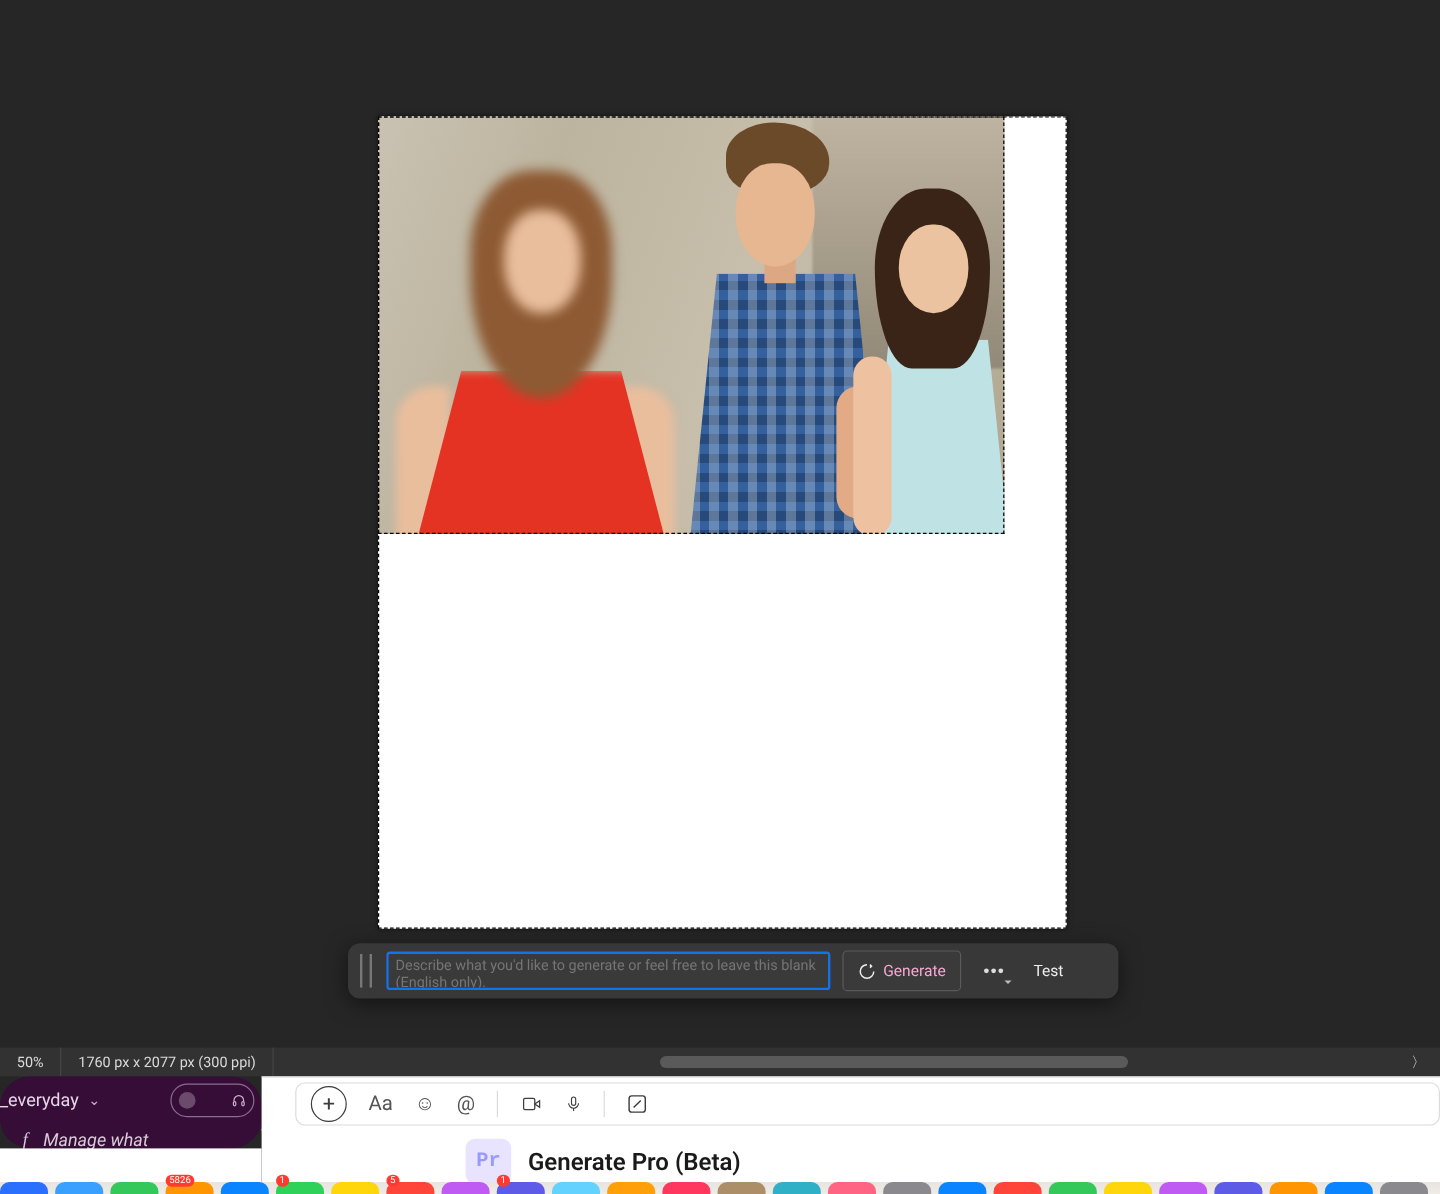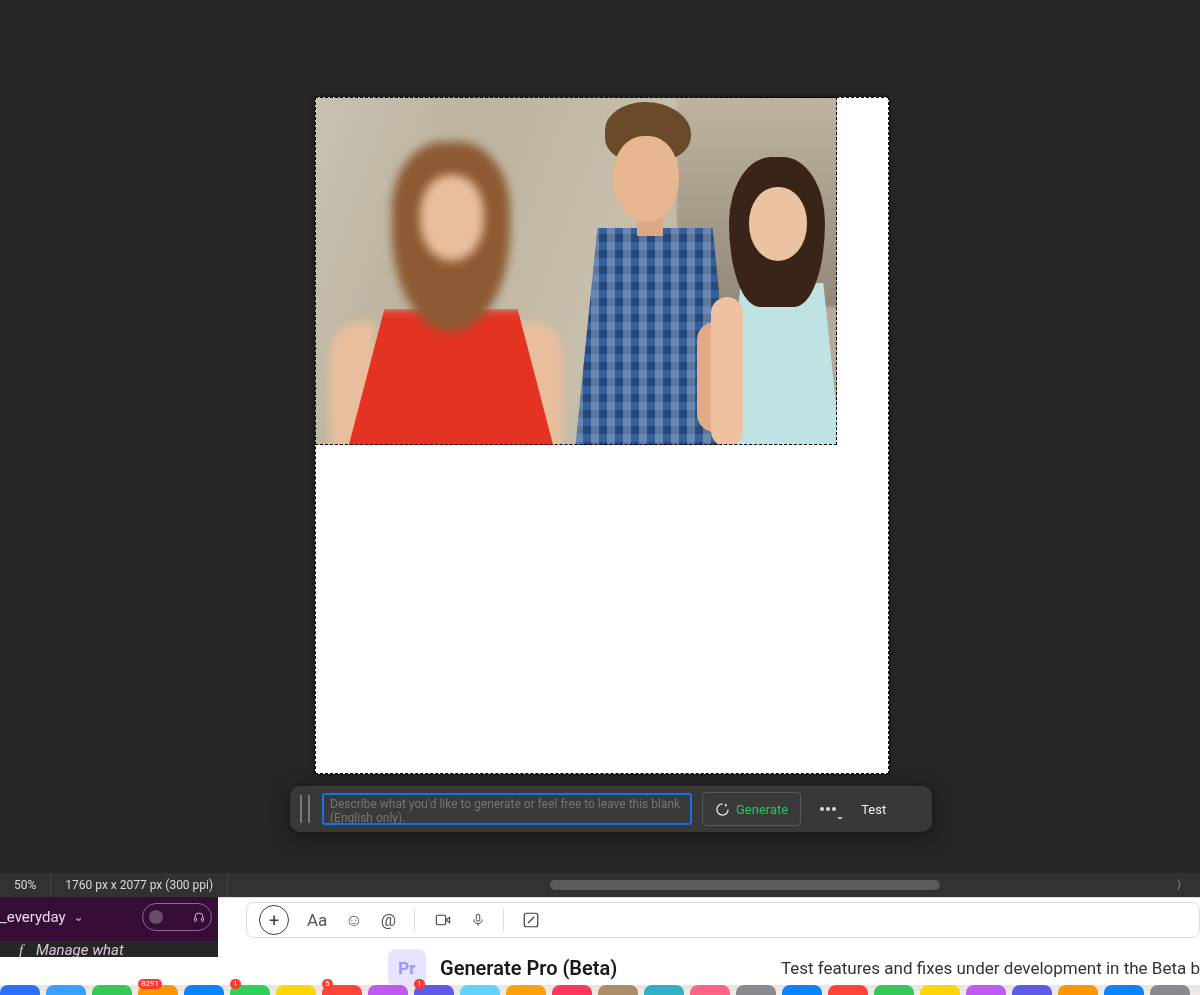--- a/index.html
+++ b/index.html
@@ -162,21 +162,21 @@
     line-height:14px;
     padding:2px 6px;
     box-sizing:border-box;
     resize:none;
     font-family:inherit;
   }
   .btn{
     display:flex; align-items:center; gap:6px;
     height:32px; padding:0 12px;
     background:#3a3a3a; border:1px solid #5a5a5a; border-radius:4px;
-    color:#22c55e; font-size:13px; cursor:pointer;
+    color:#f9a8d4; font-size:13px; cursor:pointer;
   }
   .btn svg{ stroke:#eee; }
   .more-btn{
     width:34px; height:32px; display:flex; align-items:center; justify-content:center;
     position:relative; cursor:pointer;
   }
   .more-btn .caret{
     position:absolute; right:2px; bottom:2px;
     border:3px solid transparent; border-top-color:#bbb;
   }
@@ -196,23 +196,24 @@
   .h-scrollbar{
     position:absolute; right:10px; top:4px; width:640px; height:16px;
     display:flex; align-items:center;
   }
   .h-scrollbar .thumb{
     height:10px; width:390px; background:#5a5a5a; border-radius:6px;
   }
 
   
   .slack-strip{
-    position:absolute; left:0; top:897px; width:218px; height:44px;
+    position:absolute; left:0; top:897px; width:218px; height:60px;
     background:#350d36; color:#e8d7ea; display:flex; flex-direction:column;
     font-size:15px;
+    border-radius:25px;
   }
   .slack-channel{
     display:flex; align-items:center; gap:8px; padding:6px 6px 6px 0;
   }
   .slack-channel .caret{ font-size:12px; color:#cbb4cd; }
   .slack-toggle{
     margin-left:auto; width:56px; height:26px; border:1.5px solid #8c6c8d; border-radius:14px;
     display:flex; align-items:center; justify-content:space-between; padding:0 6px;
     color:#cbb4cd; font-size:11px;
   }
@@ -242,21 +243,21 @@
 
   .cc-strip{
     position:absolute; left:218px; top:941px; right:0; height:54px;
     background:#ffffff; display:flex; align-items:center; gap:14px;
     padding-left:170px; color:#1a1a1a; font-size:20px; font-weight:600;
     overflow:hidden;
   }
   .pr-badge{
     width:38px; height:38px; border-radius:8px;
     background:#e8e3ff; color:#9999ff; font-weight:800; font-size:17px;
-    display:flex; align-items:center; justify-content:center;
+    display:flex; align-items:center; justify-content:center;font-family:Liberation Mono, monospace;
   }
   .cc-desc{
     margin-left:auto; font-weight:400; font-size:17px; color:#333;
     padding-right:0; white-space:nowrap;
   }
 
   .cc-left{
     position:absolute; left:0; top:957px; width:218px; height:38px; background:#fff;
   }
 
@@ -393,29 +394,28 @@
       <rect x="3" y="3" width="18" height="18" rx="3"></rect>
         <path d="M8 16l8-8"></path>
     </svg>
   </div>
 </div>
 
 <div class="cc-left"></div>
 <div class="cc-strip">
   <div class="pr-badge">Pr</div>
   <span>Generate Pro (Beta)</span>
-  <span class="cc-desc">Test features and fixes under development in the Beta b</span>
 </div>
 
 <div class="dock">
   <div class="app" style="background:#2b6fff"></div>
   <div class="app" style="background:#3aa0ff"></div>
   <div class="app" style="background:#34c759"></div>
   <div class="app" style="background:#ff9500;position:relative">
-    <span class="badge">8291</span>
+    <span class="badge">5826</span>
   </div>
   <div class="app" style="background:#0a84ff"></div>
   <div class="app" style="background:#30d158;position:relative">
     <span class="badge">1</span>
   </div>
   <div class="app" style="background:#ffd60a"></div>
   <div class="app" style="background:#ff453a;position:relative">
     <span class="badge">5</span>
   </div>
   <div class="app" style="background:#bf5af2"></div>

